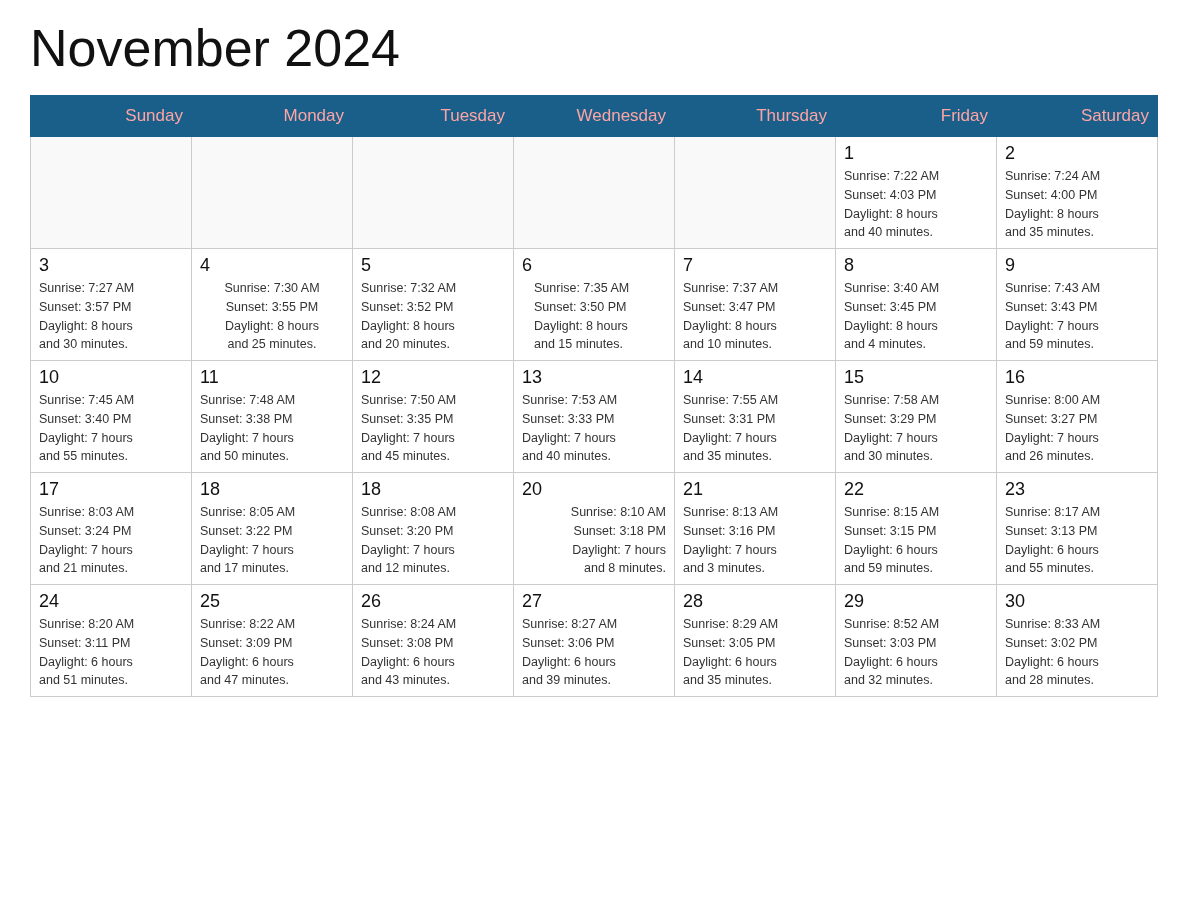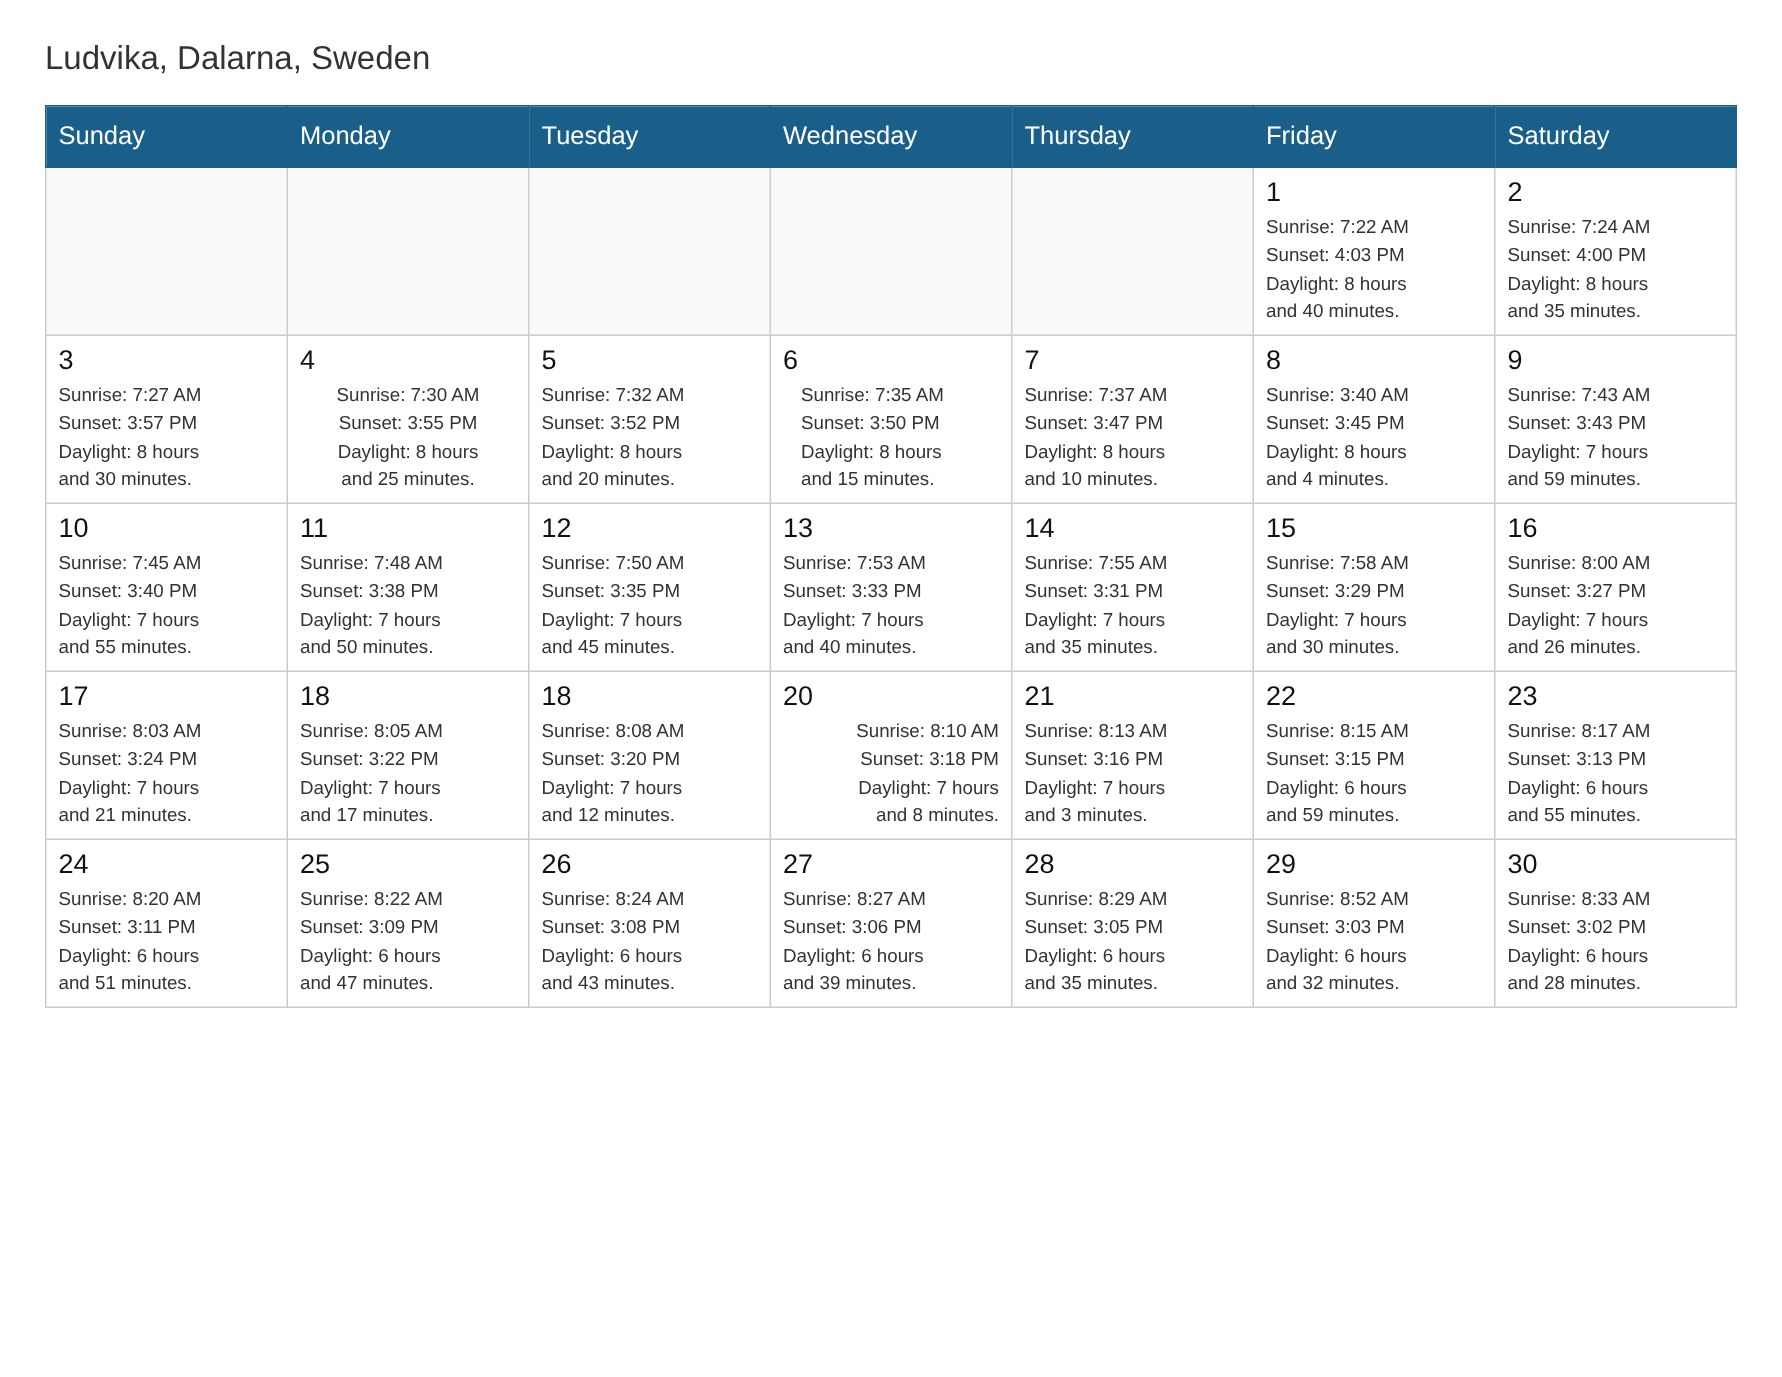--- a/index.html
+++ b/index.html
@@ -60,25 +60,25 @@
       color: #333;
       margin-top: 6px;
     }
     .calendar {
       width: 100%;
       border-collapse: collapse;
       border: 1px solid #aaa;
     }
     .calendar thead tr th {
       background-color: #1a5f8a;
-      color: #ffffff;
+      color: #fca5a5;
       font-size: 17px;
       font-weight: normal;
       padding: 10px 8px;
-      text-align: left;
+      text-align: right;
       border: 1px solid #1a5f8a;
     }
     .calendar tbody tr td {
       vertical-align: top;
       border: 1px solid #ccc;
       padding: 6px 8px;
       width: 14.28%;
       min-height: 110px;
       height: 110px;
     }
@@ -99,21 +99,21 @@
     }
     .week-row td {
       border-top: 2px solid #1a5f8a;
     }
   </style>
 </head>
 <body>
 
 <div class="header">
   <div class="title-block">
-    <div class="calendar-subtitle">Ludvika, Dalarna, Sweden</div>
+    <div class="calendar-title">November 2024</div>
   </div>
 </div>
 
 <table class="calendar">
   <thead>
     <tr>
     <th>Sunday</th>
         <th>Monday</th>
         <th>Tuesday</th>
         <th>Wednesday</th>

